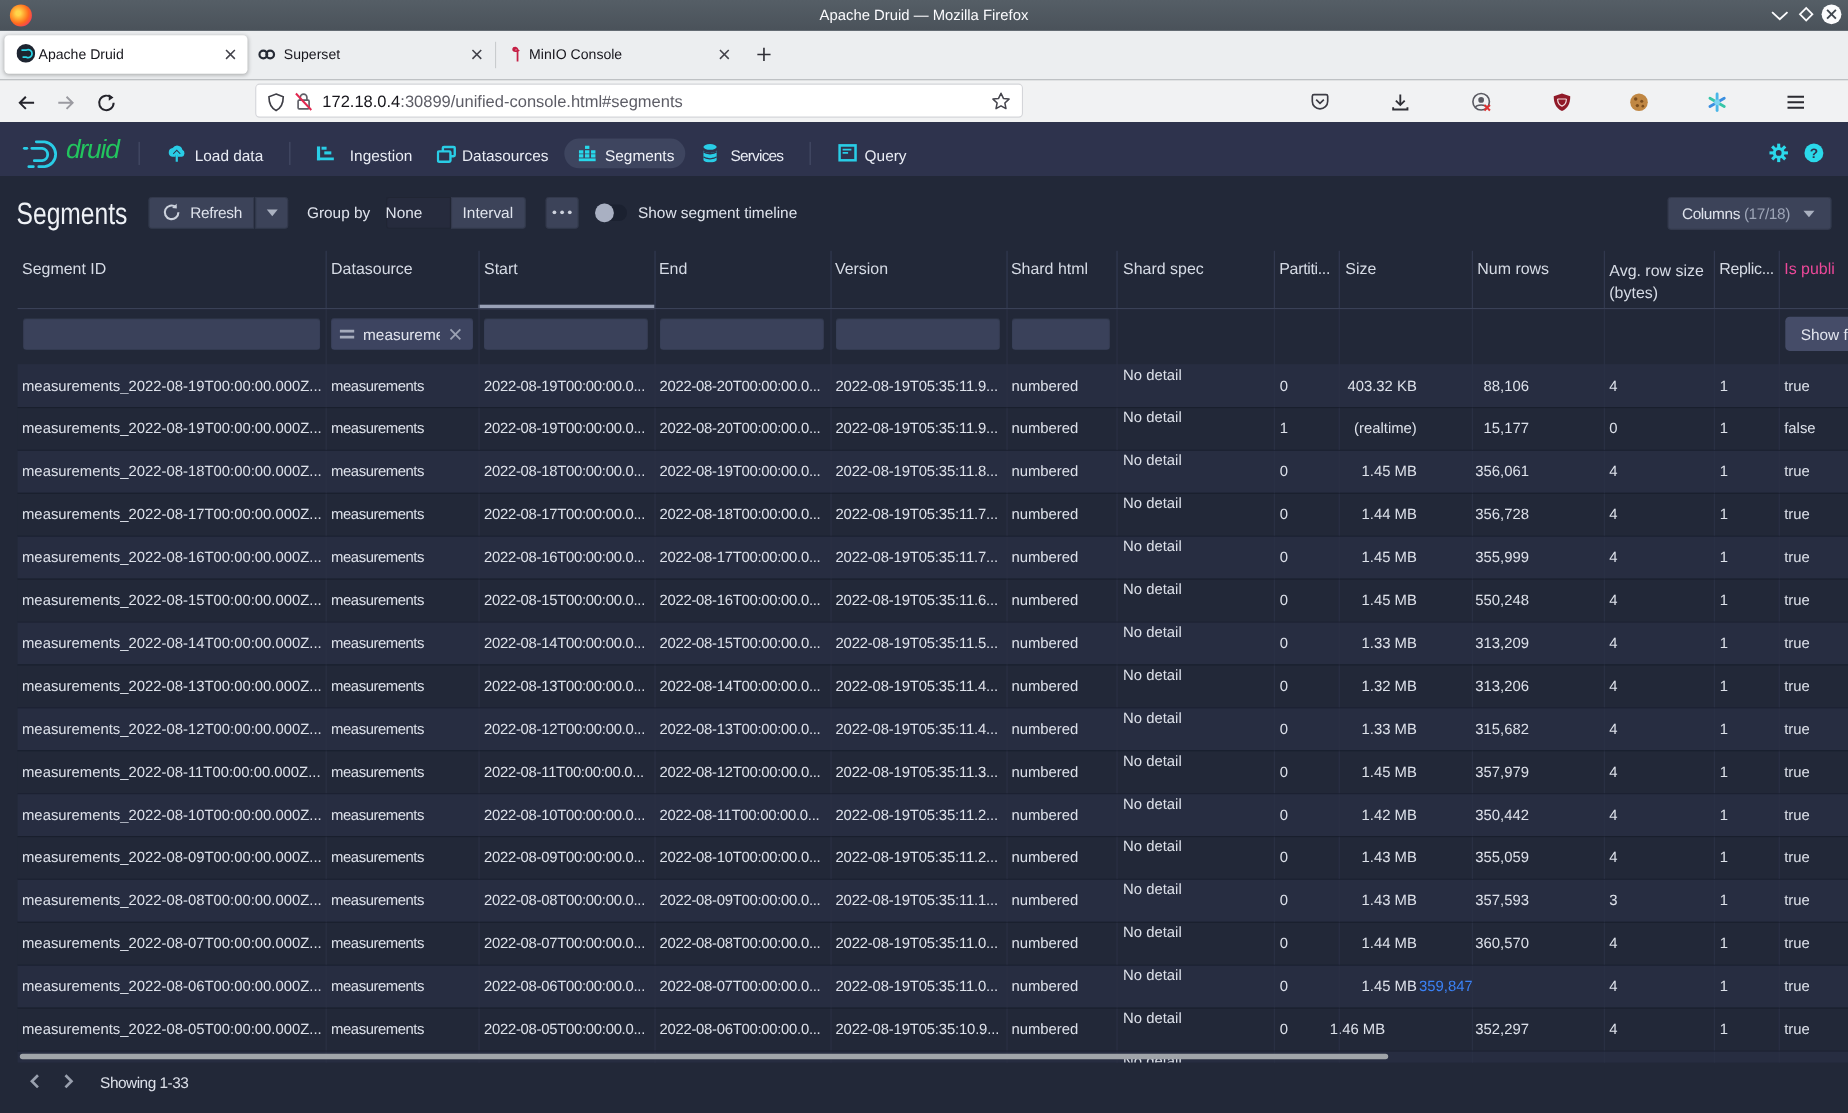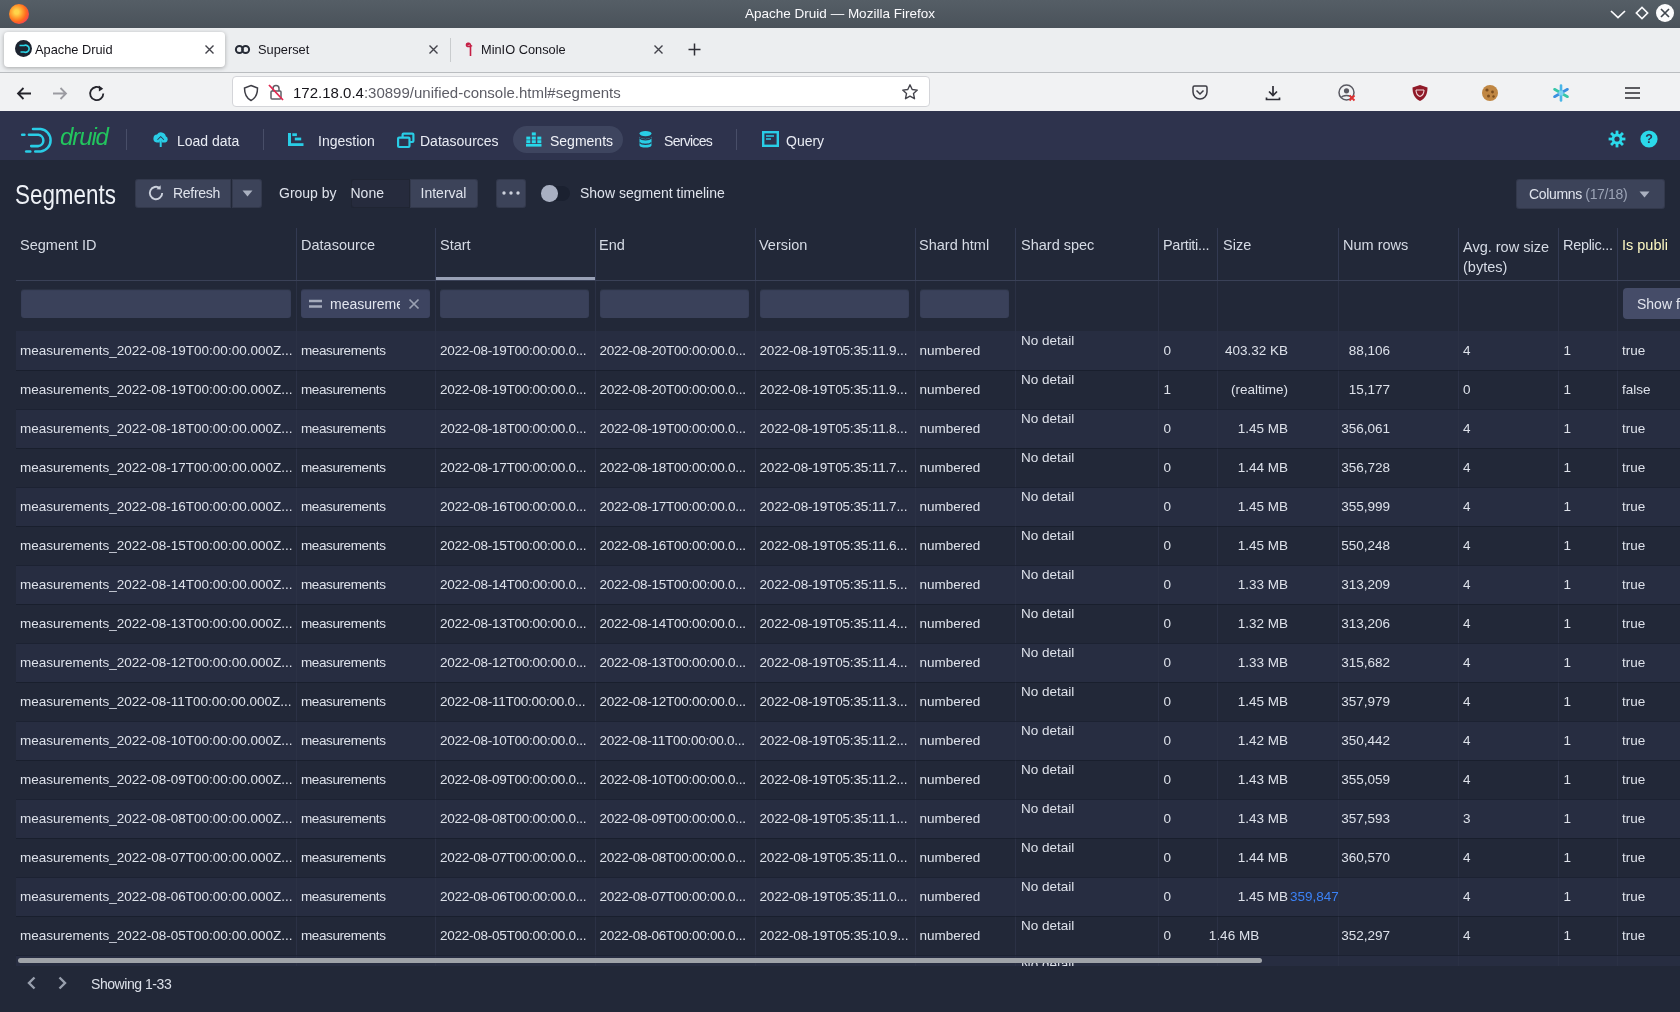--- a/index.html
+++ b/index.html
@@ -231,21 +231,21 @@
 <div class="abs" style="left:440px;top:237px;font-size:14.5px;color:#d6dbe5;">Start</div>
 <div class="abs" style="left:599px;top:237px;font-size:14.5px;color:#d6dbe5;">End</div>
 <div class="abs" style="left:759px;top:237px;font-size:14.5px;color:#d6dbe5;">Version</div>
 <div class="abs" style="left:919px;top:237px;font-size:14.5px;color:#d6dbe5;">Shard html</div>
 <div class="abs" style="left:1021px;top:237px;font-size:14.5px;color:#d6dbe5;">Shard spec</div>
 <div class="abs" style="left:1163px;top:237px;font-size:14.5px;color:#d6dbe5;width:49px;overflow:hidden;white-space:nowrap;letter-spacing:-0.3px;">Partiti...</div>
 <div class="abs" style="left:1223px;top:237px;font-size:14.5px;color:#d6dbe5;">Size</div>
 <div class="abs" style="left:1343px;top:237px;font-size:14.5px;color:#d6dbe5;">Num rows</div>
 <div class="abs" style="left:1463px;top:237px;font-size:14.5px;color:#d6dbe5;width:90px;line-height:20px;">Avg. row size (bytes)</div>
 <div class="abs" style="left:1563px;top:237px;font-size:14.5px;color:#d6dbe5;letter-spacing:-0.3px;">Replic...</div>
-<div class="abs" style="left:1622px;top:237px;font-size:14.5px;color:#fef9c3;">Is publi</div>
+<div class="abs" style="left:1622px;top:237px;font-size:14.5px;color:#ec4899;">Is publi</div>
 <div class="abs" style="left:435px;top:277px;width:159.5px;height:4px;background:#99a1b6;"></div>
 <div class="abs" style="left:15.5px;top:280px;width:1664.5px;height:1px;background:#3a4157;"></div>
 <div class="abs" style="left:21px;top:289px;width:270px;height:29px;background:#3a415a;border-radius:3px;box-shadow:inset 0 1px 1px rgba(16,22,26,.4);"></div>
 <div class="abs" style="left:300.5px;top:289px;width:129px;height:29px;background:#3d4460;border-radius:3px;box-shadow:inset 0 1px 1px rgba(16,22,26,.3);"></div>
 <svg class="abs" style="left:308px;top:299px" width="15" height="10" viewBox="0 0 15 10">
     <path d="M1 2 H14 M1 7.5 H14" stroke="#a5abbc" stroke-width="2.6"></path>
   </svg>
 <div class="abs" style="left:330px;top:296px;font-size:14px;color:#e2e5ee;width:70px;overflow:hidden;white-space:nowrap;">measureme</div>
 <svg class="abs" style="left:407px;top:297px" width="14" height="14" viewBox="0 0 14 14">
     <path d="M2.5 2.5 L11.5 11.5 M11.5 2.5 L2.5 11.5" stroke="#9aa1b2" stroke-width="1.7"></path>

